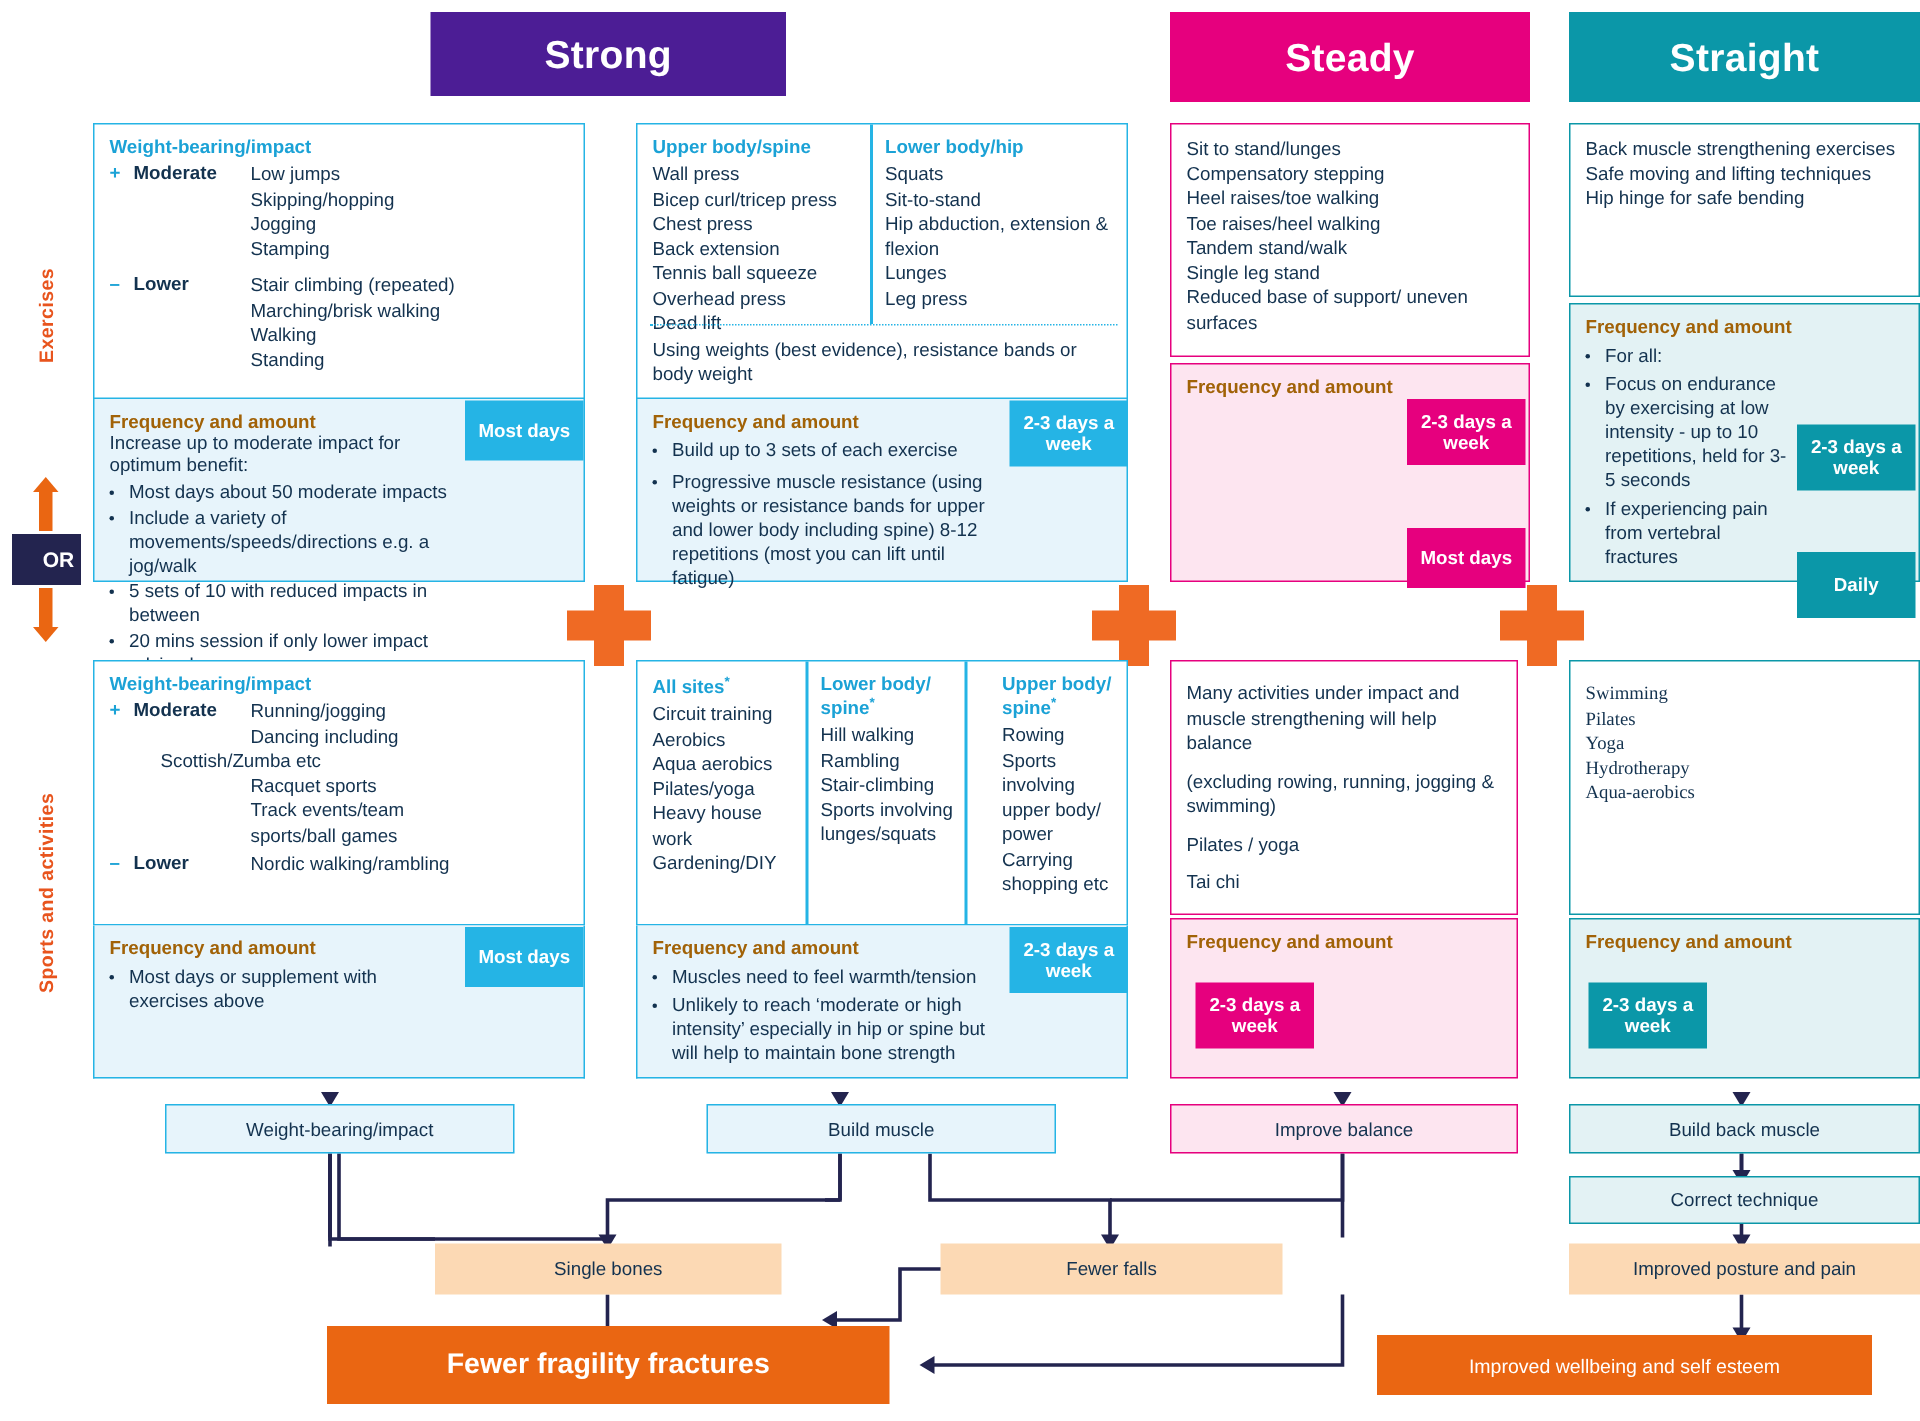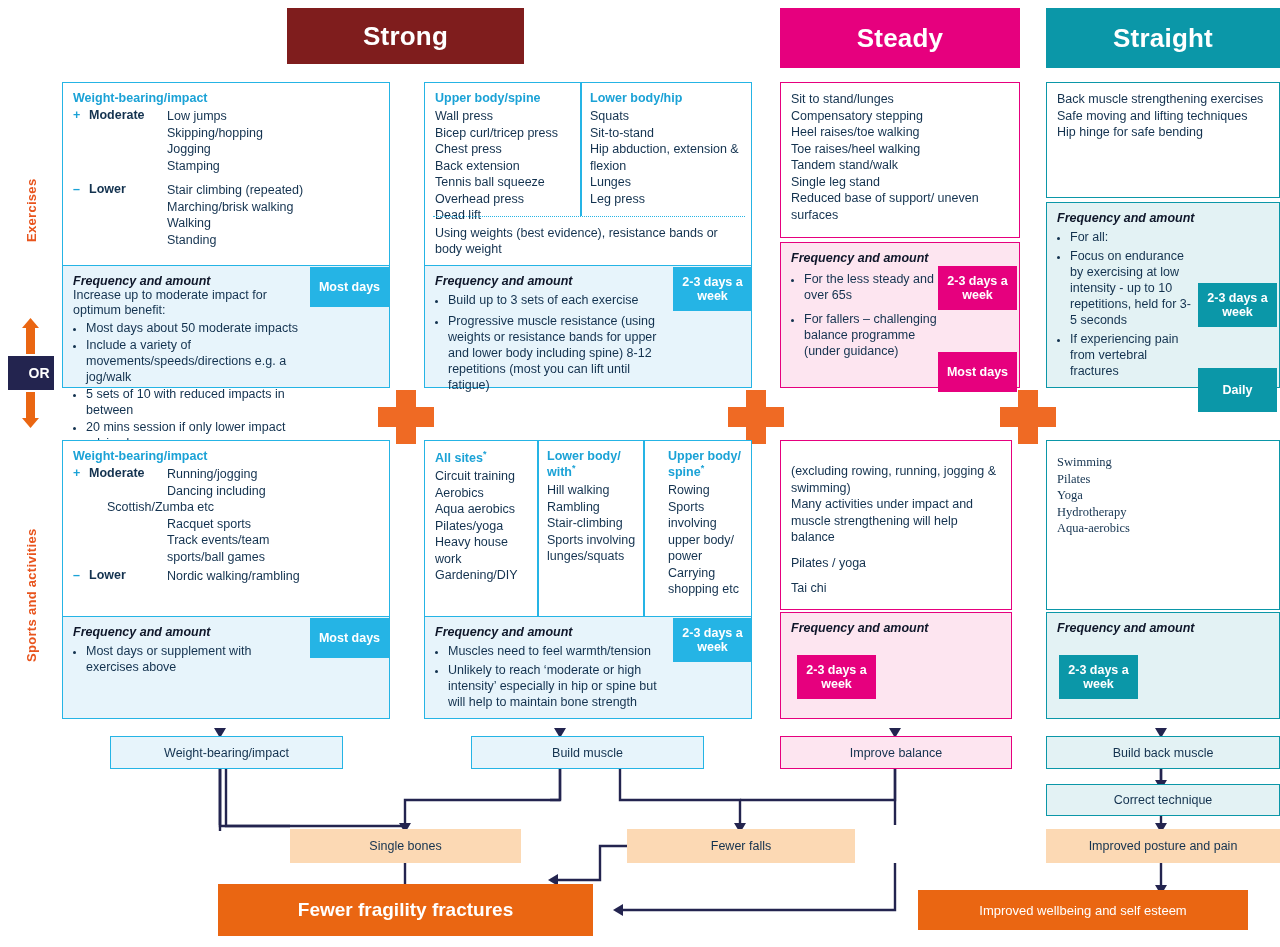--- a/index.html
+++ b/index.html
@@ -14,21 +14,21 @@
     overflow:hidden;
   }
   .abs { position:absolute; }
 
   
   .hdr {
     color:#fff; font-size:26px; font-weight:bold;
     display:flex; align-items:center; justify-content:center;
     letter-spacing:.2px;
   }
-  .hdr-strong   { background:#7f1d1d; left:287px; top:8px;  width:237px; height:56px; }
+  .hdr-strong   { background:#4c1d95; left:287px; top:8px;  width:237px; height:56px; }
   .hdr-steady   { background:#e6007e; left:780px; top:8px;  width:240px; height:60px; }
   .hdr-straight { background:#0b97a8; left:1046px;top:8px;  width:234px; height:60px; }
 
   
   .vlabel {
     color:#e8541d; font-weight:bold; font-size:13px;
     writing-mode:vertical-rl; transform:rotate(180deg);
     display:flex; align-items:center; justify-content:center;
     letter-spacing:.3px;
   }
@@ -37,21 +37,21 @@
   .box { background:#fff; }
   .b-blue   { border:1.6px solid #25b4e5; }
   .b-pink   { border:1.6px solid #e6007e; }
   .b-teal   { border:1.6px solid #0b97a8; }
   .fill-blue { background:#e7f4fb; }
   .fill-pink { background:#fde5f0; }
   .fill-teal { background:#e3f2f4; }
 
   .pad { padding:8px 10px; }
   .ttl { font-weight:bold; color:#1ba2d6; margin-bottom:3px; }
-  .ttl-dark { font-weight:bold; color:#0f172a;font-style:italic; }
+  .ttl-dark { font-weight:bold; color:#a16207; }
   .lines div { line-height:16.5px; }
 
   
   .grid-pm { display:grid; grid-template-columns:16px 78px 1fr; row-gap:0; }
   .grid-pm .pm { color:#1ba2d6; font-weight:bold; }
   .grid-pm .pm.minus { color:#1ba2d6; }
   .grid-pm .lv { font-weight:bold; }
   .grid-pm .it div { line-height:16.5px; }
 
   ul.b { margin:2px 0 0 0; padding-left:13px; }
@@ -273,24 +273,20 @@
       <div>Single leg stand</div>
       <div>Reduced base of support/ uneven surfaces</div>
     </div>
   </div>
 </div>
 <div class="abs box b-pink fill-pink" style="left:780px; top:242px; width:240px; height:146px;">
   <div class="pad" style="padding-right:72px;">
     <div class="ttl-dark">
       <span>Frequency and amount</span>
     </div>
-    <ul class="b" style="margin-top:6px;">
-      <li>For the less steady and over 65s</li>
-      <li style="margin-top:8px;">For fallers – challenging balance programme (under guidance)</li>
-    </ul>
   </div>
 </div>
 <div class="abs chip chip-pink" style="left:938px; top:266px; width:79px; height:44px;">
   <span>2-3 days a week</span>
 </div>
 <div class="abs chip chip-pink" style="left:938px; top:352px; width:79px; height:40px;">
   <span>Most days</span>
 </div>
 
 <div class="abs box b-teal" style="left:1046px; top:82px; width:234px; height:116px;">
@@ -361,21 +357,21 @@
         <div>Circuit training</div>
         <div>Aerobics</div>
         <div>Aqua aerobics</div>
         <div>Pilates/yoga</div>
         <div>Heavy house work</div>
         <div>Gardening/DIY</div>
       </div>
     </div>
     <div style="width:106px; padding:0 6px 0 10px;">
       <div class="ttl">
-        <span>Lower body/ with</span><span class="sup">*</span>
+        <span>Lower body/ spine</span><span class="sup">*</span>
       </div>
       <div class="lines">
         <div>Hill walking</div>
         <div>Rambling</div>
         <div>Stair-climbing</div>
         <div>Sports involving lunges/squats</div>
       </div>
     </div>
     <div style="width:104px; padding:0 6px 0 25px;">
       <div class="ttl">
@@ -400,22 +396,22 @@
       <li style="margin-top:3px;">Unlikely to reach ‘moderate or high intensity’ especially in hip or spine but will help to maintain bone strength</li>
     </ul>
   </div>
 </div>
 <div class="abs chip chip-blue" style="left:673px; top:618px; width:79px; height:44px;">
   <span>2-3 days a week</span>
 </div>
 
 <div class="abs box b-pink" style="left:780px; top:440px; width:232px; height:170px;">
   <div class="pad" style="padding-top:13px;">
+    <div style="line-height:16.5px;">Many activities under impact and muscle strengthening will help balance</div>
     <div style="line-height:16.5px; margin-top:9px;">(excluding rowing, running, jogging &amp; swimming)</div>
-    <div style="line-height:16.5px;">Many activities under impact and muscle strengthening will help balance</div>
     <div style="line-height:16.5px; margin-top:9px;">Pilates / yoga</div>
     <div style="line-height:16.5px; margin-top:9px;">Tai chi</div>
   </div>
 </div>
 <div class="abs box b-pink fill-pink" style="left:780px; top:612px; width:232px; height:107px;">
   <div class="pad">
     <div class="ttl-dark">Frequency and amount</div>
   </div>
   <div class="chip chip-pink" style="position:absolute; left:16px; top:42px; width:79px; height:44px;">
     <span>2-3 days a week</span>

